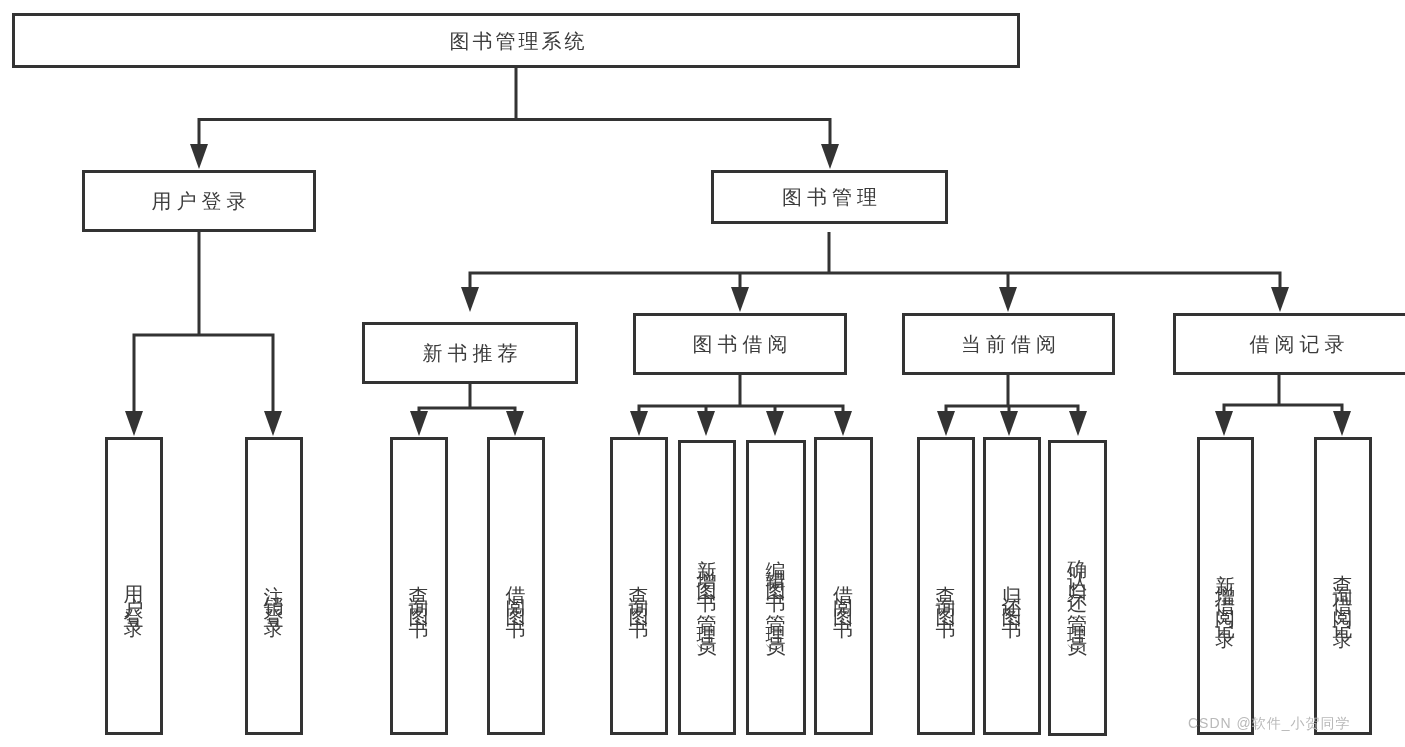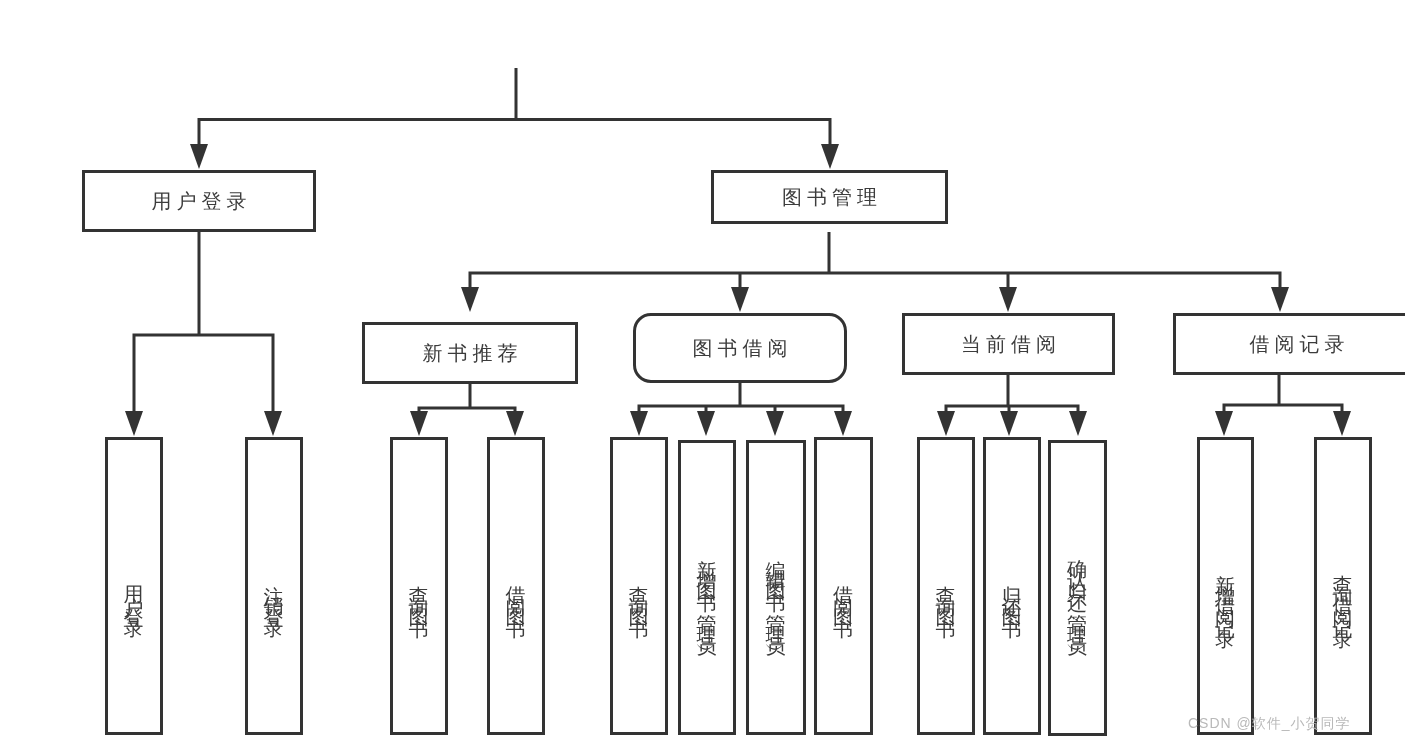--- a/index.html
+++ b/index.html
@@ -38,21 +38,21 @@
   .node.vbox{
     writing-mode:vertical-rl;
     text-orientation:mixed;
     letter-spacing:11px;
     padding-top:11px; 
   }
   #n-root{left:12px;top:13px;width:1008px;height:55px;letter-spacing:3px;}
   #n-user-login{left:82px;top:170px;width:234px;height:62px;}
   #n-book-mgmt{left:711px;top:170px;width:237px;height:54px;}
   #n-new-book{left:362px;top:322px;width:216px;height:62px;}
-  #n-book-borrow{left:633px;top:313px;width:214px;height:70px;border-radius:18px;}
+  #n-book-borrow{left:633px;top:313px;width:214px;height:62px;}
   #n-current-borrow{left:902px;top:313px;width:213px;height:62px;}
   #n-borrow-records{left:1173px;top:313px;width:248px;height:62px;}
   .leaf{top:437px;height:298px;}
   #l-user-login{left:105px;width:58px;}
   #l-logout{left:245px;width:58px;}
   #l-query-1{left:390px;width:58px;}
   #l-borrow-1{left:487px;width:58px;}
   #l-query-2{left:610px;width:58px;}
   #l-add-book{left:678px;top:440px;height:295px;width:58px;}
   #l-edit-book{left:746px;top:440px;height:295px;width:60px;}
@@ -120,20 +120,23 @@
       <polygon points="1078,436 1069,411 1087,411"></polygon>
     </g>
 
     <g>
       <path d="M1279,375 V406.5 M1222.5,405 H1343.5 M1224,405 V412 M1342,405 V412"></path>
       <polygon points="1224,436 1215,411 1233,411"></polygon>
       <polygon points="1342,436 1333,411 1351,411"></polygon>
     </g>
   </svg>
 
+  <div class="node hbox" id="n-root">
+    <span>图书管理系统</span>
+  </div>
 
   <div class="node hbox" id="n-user-login">
     <span>用户登录</span>
   </div>
   <div class="node hbox" id="n-book-mgmt">
     <span>图书管理</span>
   </div>
 
   <div class="node hbox" id="n-new-book">
     <span>新书推荐</span>

